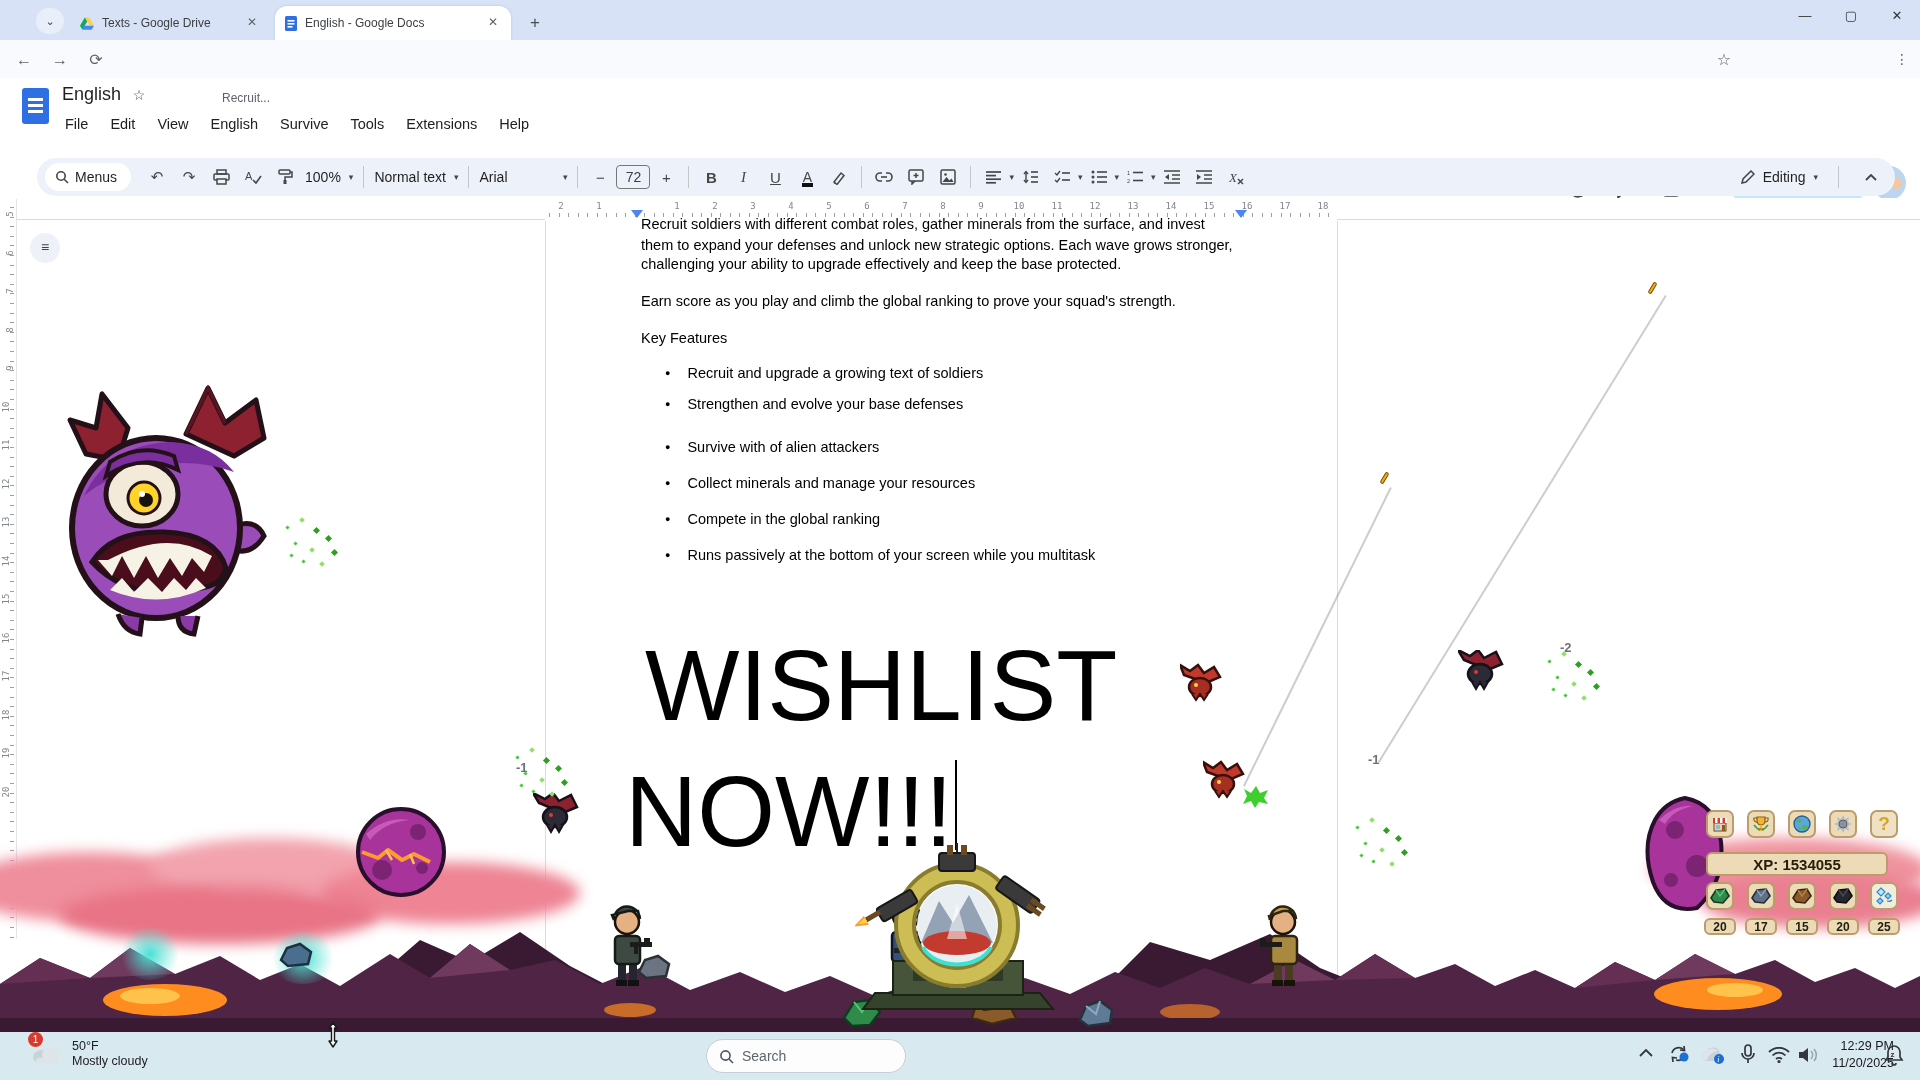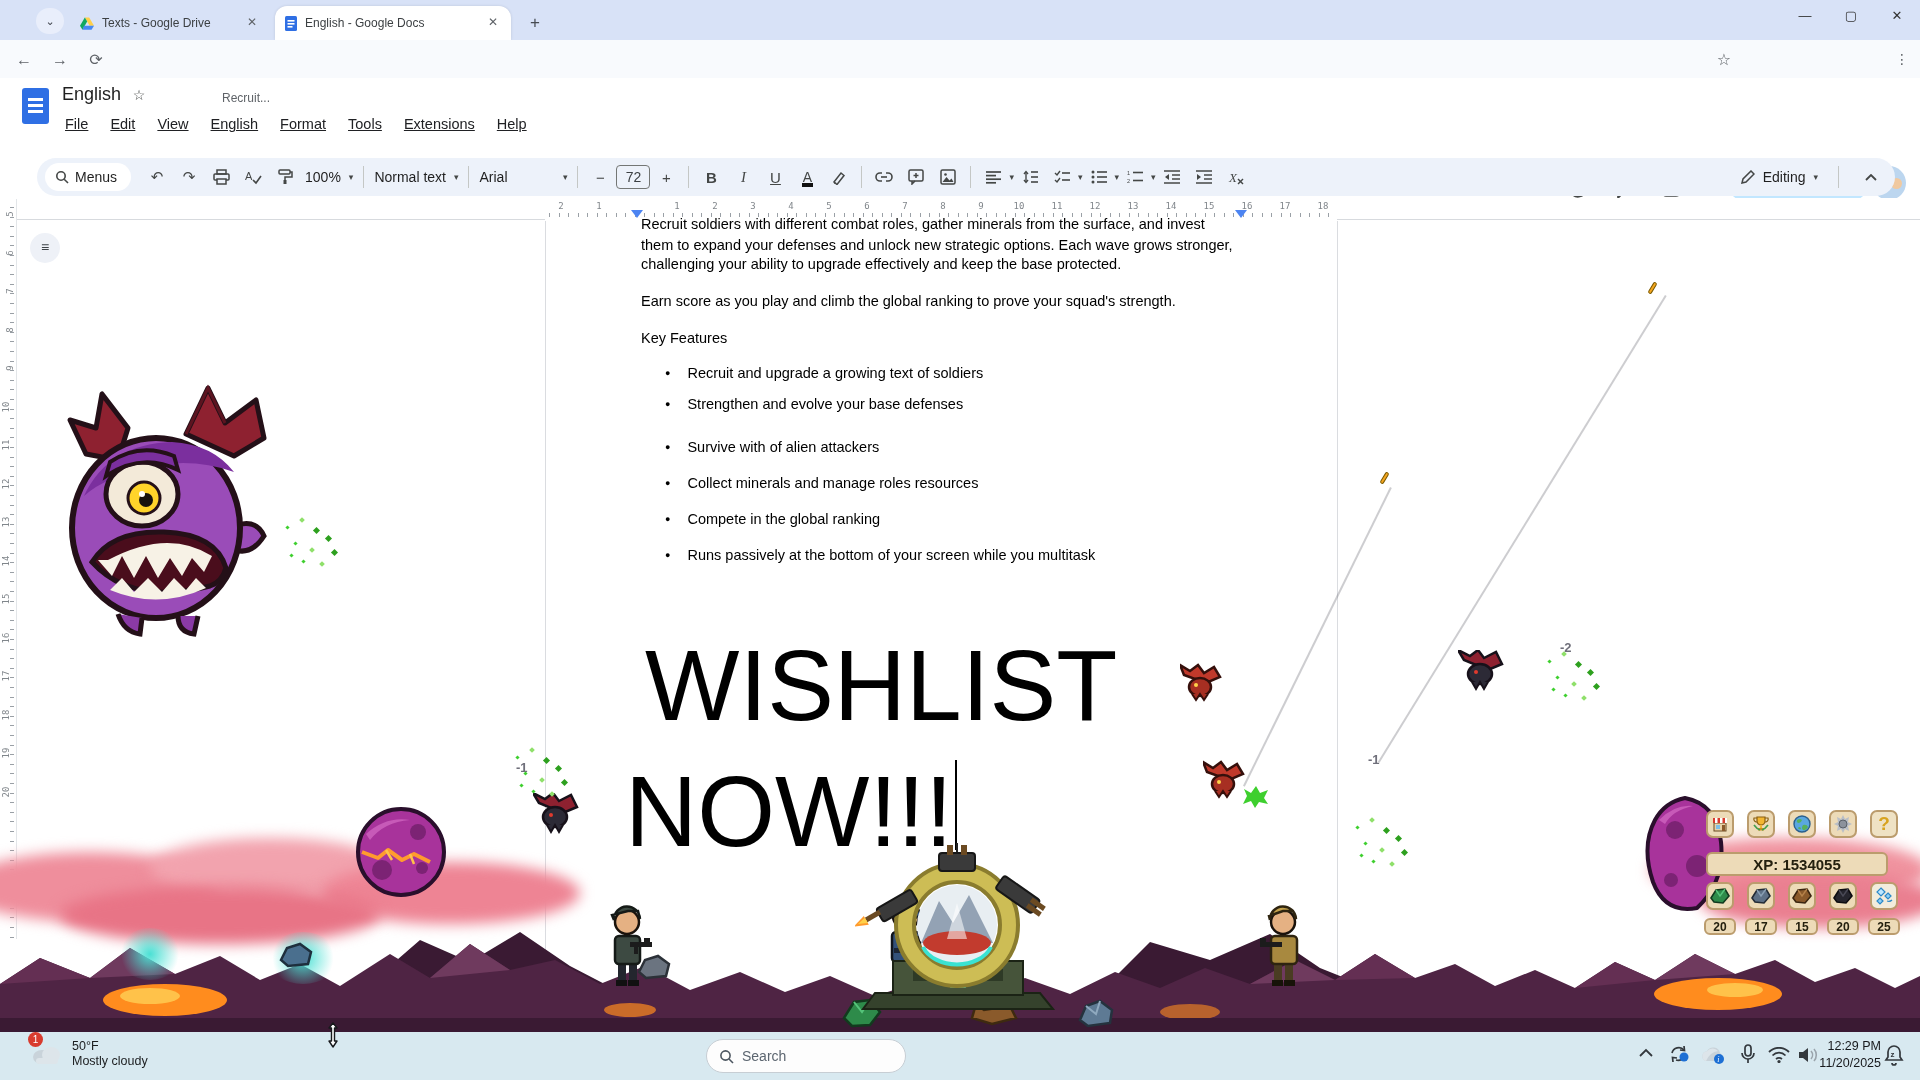--- a/index.html
+++ b/index.html
@@ -30,21 +30,21 @@
   .avatar b { position:absolute; left:3px; top:5px; width:9px; height:5px; border-radius:4px 4px 0 0; background:#5d4630; }
 
   
   .docs-header { position:absolute; left:0; top:78px; width:1920px; height:76px; background:#fff; }
   .docs-logo { position:absolute; left:22px; top:10px; width:27px; height:36px; background:#2f6fe4; border-radius:3px; }
   .docs-logo::before { content:""; position:absolute; left:6px; top:10px; width:15px; height:3px; background:#fff; box-shadow:0 6px 0 #fff, 0 12px 0 #fff; }
   .doc-title { position:absolute; left:62px; top:6px; font-size:18px; color:#1f1f1f; }
   .title-ic { position:absolute; top:9px; width:18px; height:18px; color:#444746; font-size:14px; text-align:center; }
   .saving { position:absolute; left:222px; top:13px; font-size:12px; color:#5f6368; }
   .menu-row { position:absolute; left:56px; top:36px; display:flex; gap:4px; }
-  .menu-row span { font-size:14.5px; color:#202124; padding:2px 9px; border-radius:5px;text-decoration:underline; }
+  .menu-row span { font-size:14.5px; color:#202124; padding:2px 9px; border-radius:5px; }
   .share-btn { position:absolute; left:1728px; top:86px; width:140px; height:38px; background:#c2e7ff; border-radius:19px; display:flex; align-items:center; color:#001d35; font-size:14.5px; font-weight:bold; }
   .share-btn .divline { width:1px; height:22px; background:#9fc5e2; margin:0 8px 0 10px; }
   .hdr-av { position:absolute; left:1872px; top:88px; width:34px; height:34px; }
 
   
   .toolbar { position:absolute; left:37px; top:158px; width:1858px; height:38px; background:#edf2fa; border-radius:19px; display:flex; align-items:center; padding:0 8px; color:#3c4043; }
   .menus-pill { display:flex; align-items:center; gap:6px; background:#fff; border-radius:16px; height:28px; padding:0 14px 0 10px; font-size:14px; color:#1f1f1f; margin-right:10px; }
   .tb-ic { width:26px; height:26px; margin:0 3px; display:flex; align-items:center; justify-content:center; font-size:15px; color:#444746; }
   .tb-sep { width:1px; height:22px; background:#c4c7c5; margin:0 6px; }
   .tb-txt { font-size:14px; color:#1f1f1f; padding:0 4px; display:flex; align-items:center; gap:8px; }
@@ -87,21 +87,21 @@
   .cnt-pill { top:918px; width:32px; height:17px; font-size:12px; line-height:14px; }
   .help-q { font-size:19px; font-weight:bold; color:#d8a31f; }
 
   
   .taskbar { position:absolute; left:0; top:1032px; width:1920px; height:48px; background:#d8e9f0; z-index:60; }
   .tb-item { position:absolute; top:7px; width:34px; height:34px; border-radius:5px; display:flex; align-items:center; justify-content:center; }
   .tb-item.active-chrome { background:#e9f3f8; }
   .tb-item.active-unity { background:#f3c8c8; }
   .run-dash { position:absolute; bottom:1px; left:50%; transform:translateX(-50%); height:3px; border-radius:2px; }
   .search-pill { position:absolute; left:706px; top:1039px; width:200px; height:34px; border-radius:17px; background:#fdfdfd; border:1px solid #c7ced4; display:flex; align-items:center; padding:0 12px; gap:8px; color:#5c6670; font-size:14px; z-index:61; }
-  .tray-time { position:absolute; right:39px; top:1038px; text-align:right; font-size:12.5px; color:#17191c; line-height:17px; z-index:61; }
+  .tray-time { position:absolute; right:26px; top:1038px; text-align:right; font-size:12.5px; color:#17191c; line-height:17px; z-index:61; }
   .weather { position:absolute; left:30px; top:1036px; display:flex; gap:8px; z-index:61; }
   .w-txt { font-size:12.5px; color:#1b1d1f; line-height:15px; padding-top:3px; }
 </style>
 </head>
 <body>
 
 <div class="screen">
 
   <div class="tabstrip">
     <div class="tab-search-btn">⌄</div>
@@ -185,21 +185,21 @@
         <path d="M14 13a6 6 0 0 1 -10 -2" fill="none" stroke="#444746" stroke-width="1.6"></path>
         <polyline points="14,3 14,7 10,7" fill="none" stroke="#444746" stroke-width="1.6"></polyline>
         <polyline points="4,15 4,11 8,11" fill="none" stroke="#444746" stroke-width="1.6"></polyline>
       </svg>
     <div class="saving">Recruit...</div>
     <div class="menu-row">
         <span>File</span>
         <span>Edit</span>
         <span>View</span>
         <span>English</span>
-        <span>Format</span>
+        <span>Survive</span>
         <span>Tools</span>
         <span>Extensions</span>
         <span>Help</span>
       </div>
     <svg class="abs" style="left:1566px; top:99px" width="24" height="24" viewBox="0 0 24 24">
         <path d="M4 12a8 8 0 1 1 3 6" fill="none" stroke="#444746" stroke-width="1.7"></path>
         <polyline points="4,8 4,12 8,12" fill="none" stroke="#444746" stroke-width="1.7"></polyline>
         <polyline points="12,8 12,12 15,14" fill="none" stroke="#444746" stroke-width="1.7"></polyline>
       </svg>
     <svg class="abs" style="left:1612px; top:100px" width="23" height="22" viewBox="0 0 23 22">
@@ -612,21 +612,21 @@
 
   <div>
     <div class="dline" style="left:641px; top:216px">Recruit soldiers with different combat roles, gather minerals from the surface, and invest</div>
     <div class="dline" style="left:641px; top:237px">them to expand your defenses and unlock new strategic options. Each wave grows stronger,</div>
     <div class="dline" style="left:641px; top:256px">challenging your ability to upgrade effectively and keep the base protected.</div>
     <div class="dline" style="left:641px; top:293px">Earn score as you play and climb the global ranking to prove your squad's strength.</div>
     <div class="dline" style="left:641px; top:330px">Key Features</div>
     <div class="dline" style="left:665px; top:365px"><span class="bullet-dot">●</span><span>Recruit and upgrade a growing text of soldiers</span></div>
     <div class="dline" style="left:665px; top:396px"><span class="bullet-dot">●</span><span>Strengthen and evolve your base defenses</span></div>
     <div class="dline" style="left:665px; top:439px"><span class="bullet-dot">●</span><span>Survive with of alien attackers</span></div>
-    <div class="dline" style="left:665px; top:475px"><span class="bullet-dot">●</span><span>Collect minerals and manage roles resources</span></div>
+    <div class="dline" style="left:665px; top:475px"><span class="bullet-dot">●</span><span>Collect minerals and manage your resources</span></div>
     <div class="dline" style="left:665px; top:511px"><span class="bullet-dot">●</span><span>Compete in the global ranking</span></div>
     <div class="dline" style="left:665px; top:547px"><span class="bullet-dot">●</span><span>Runs passively at the bottom of your screen while you multitask</span></div>
     <div class="headline" style="left:645px; top:628px">WISHLIST</div>
     <div class="headline" style="left:625px; top:754px">NOW!!!</div>
     <div class="doc-caret"></div>
   </div>
 
   <div>
 
     <div class="cloud" style="left:-40px; top:852px; width:260px; height:70px; background:#ef8e9c"></div>

